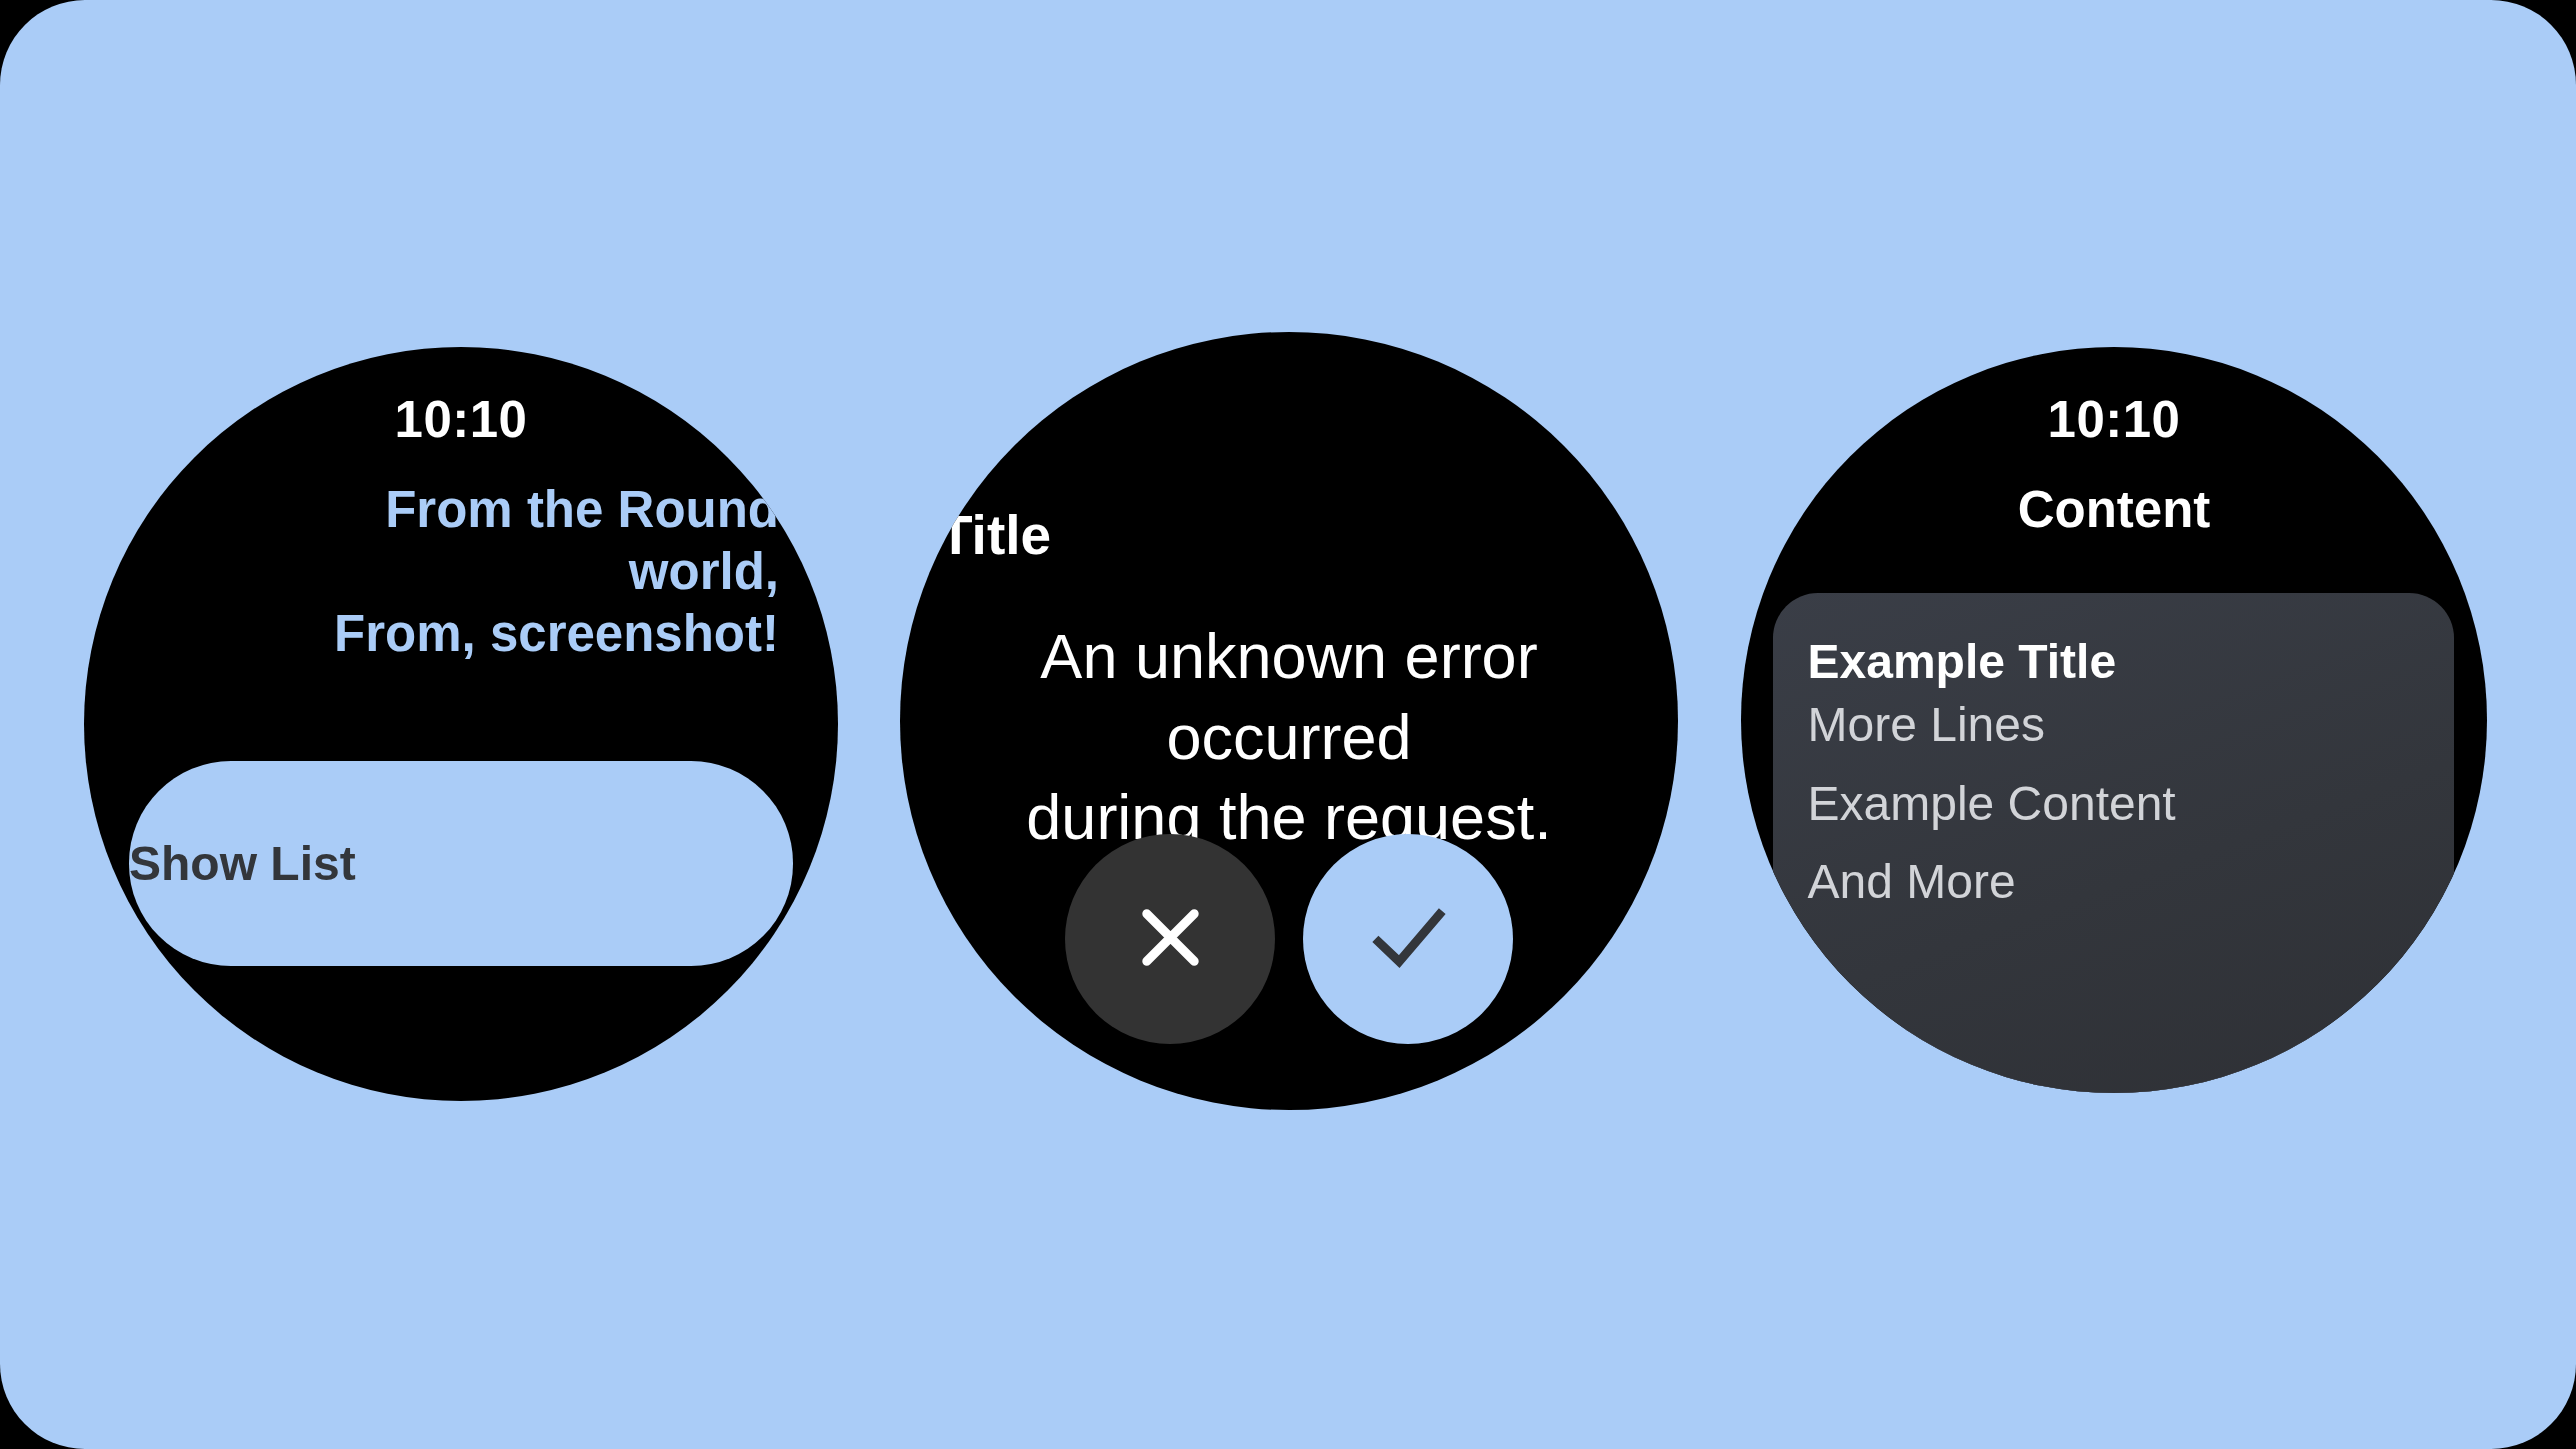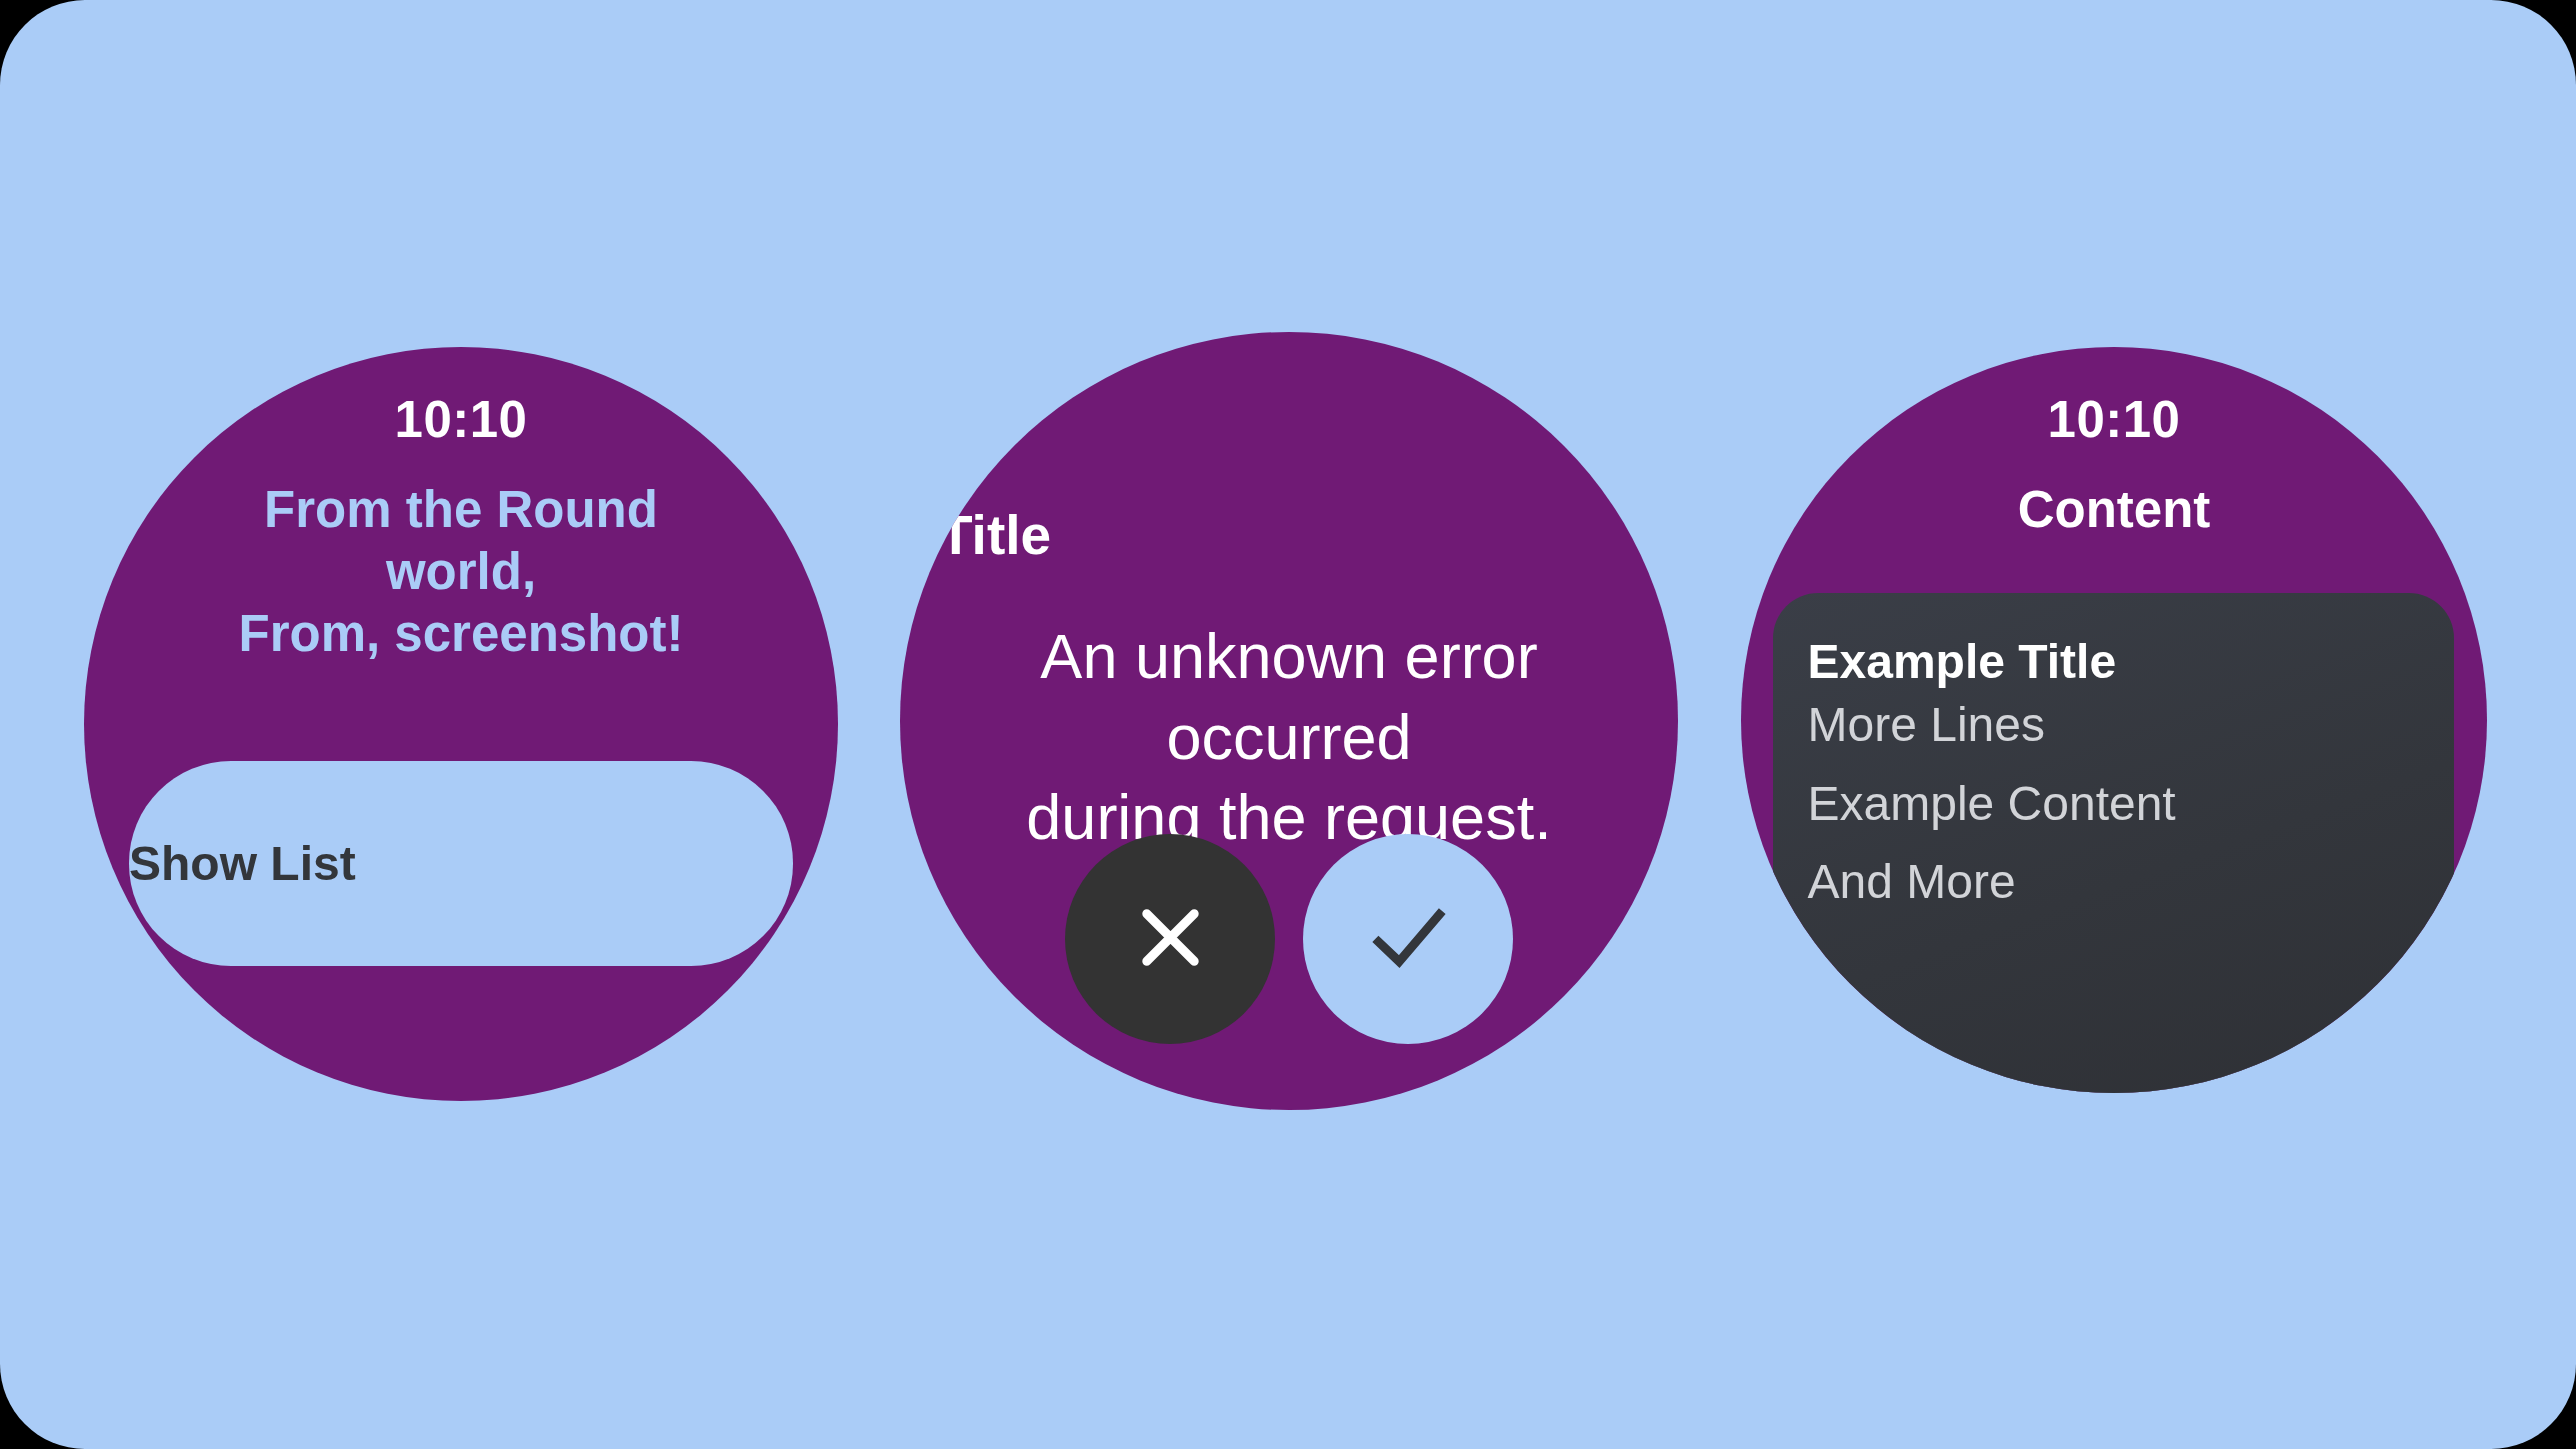--- a/index.html
+++ b/index.html
@@ -21,21 +21,21 @@
     height: 1449px;
     background: #aaccf7;
     border-radius: 85px;
     overflow: hidden;
   }
 
   
   .watch {
     position: absolute;
     border-radius: 50%;
-    background: #701a75;
+    background: #000000;
     overflow: hidden;
   }
   .watch-inner {
     position: absolute;
     inset: 0;
   }
 
   
   .time {
     position: absolute;
@@ -56,21 +56,21 @@
   }
   #watch-1 .time {
     top: 43px;
     font-size: 51px;
   }
   .greeting {
     position: absolute;
     top: 132px;
     left: 59px;
     right: 59px;
-    text-align: center;
+    text-align: right;
     color: #aaccf7;
     font-size: 51px;
     font-weight: 700;
     line-height: 1.22;
   }
   .show-list-button {
     position: absolute;
     left: 45px;
     top: 414px;
     width: 664px;

